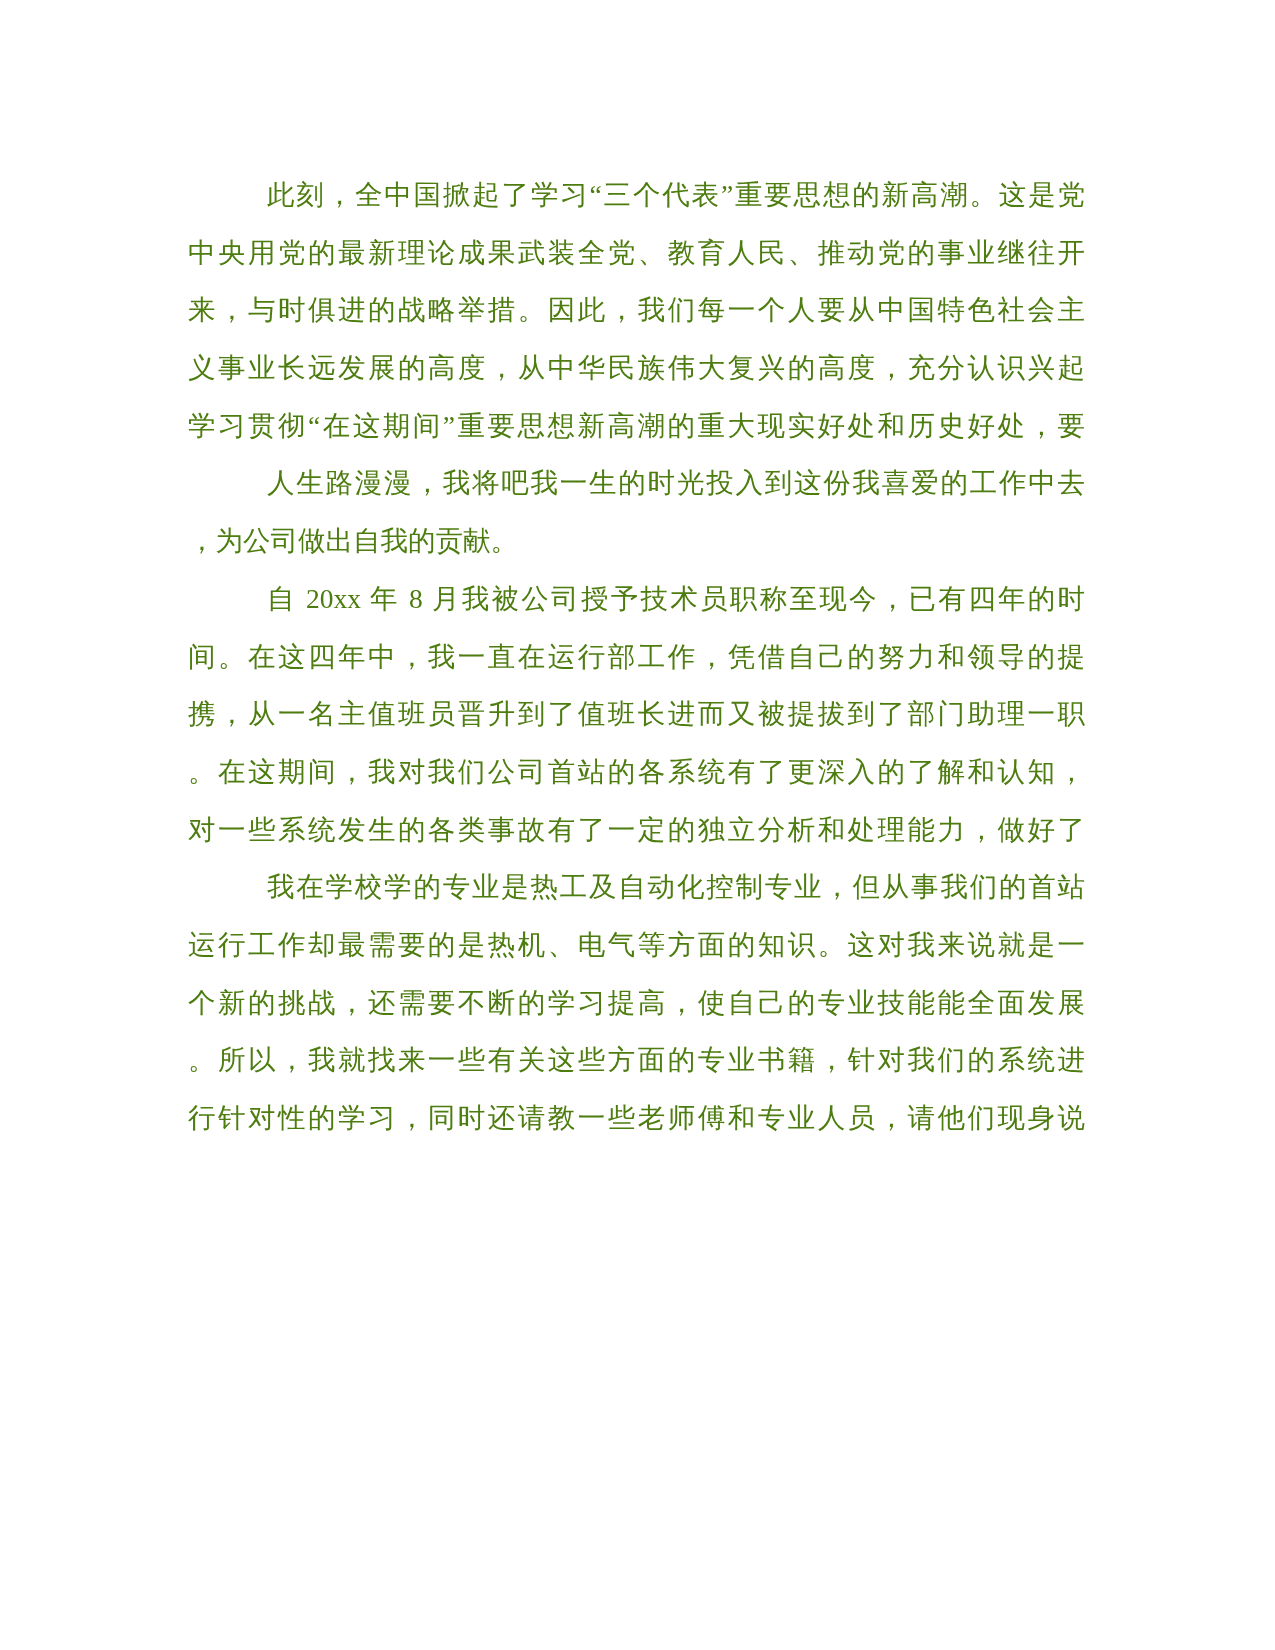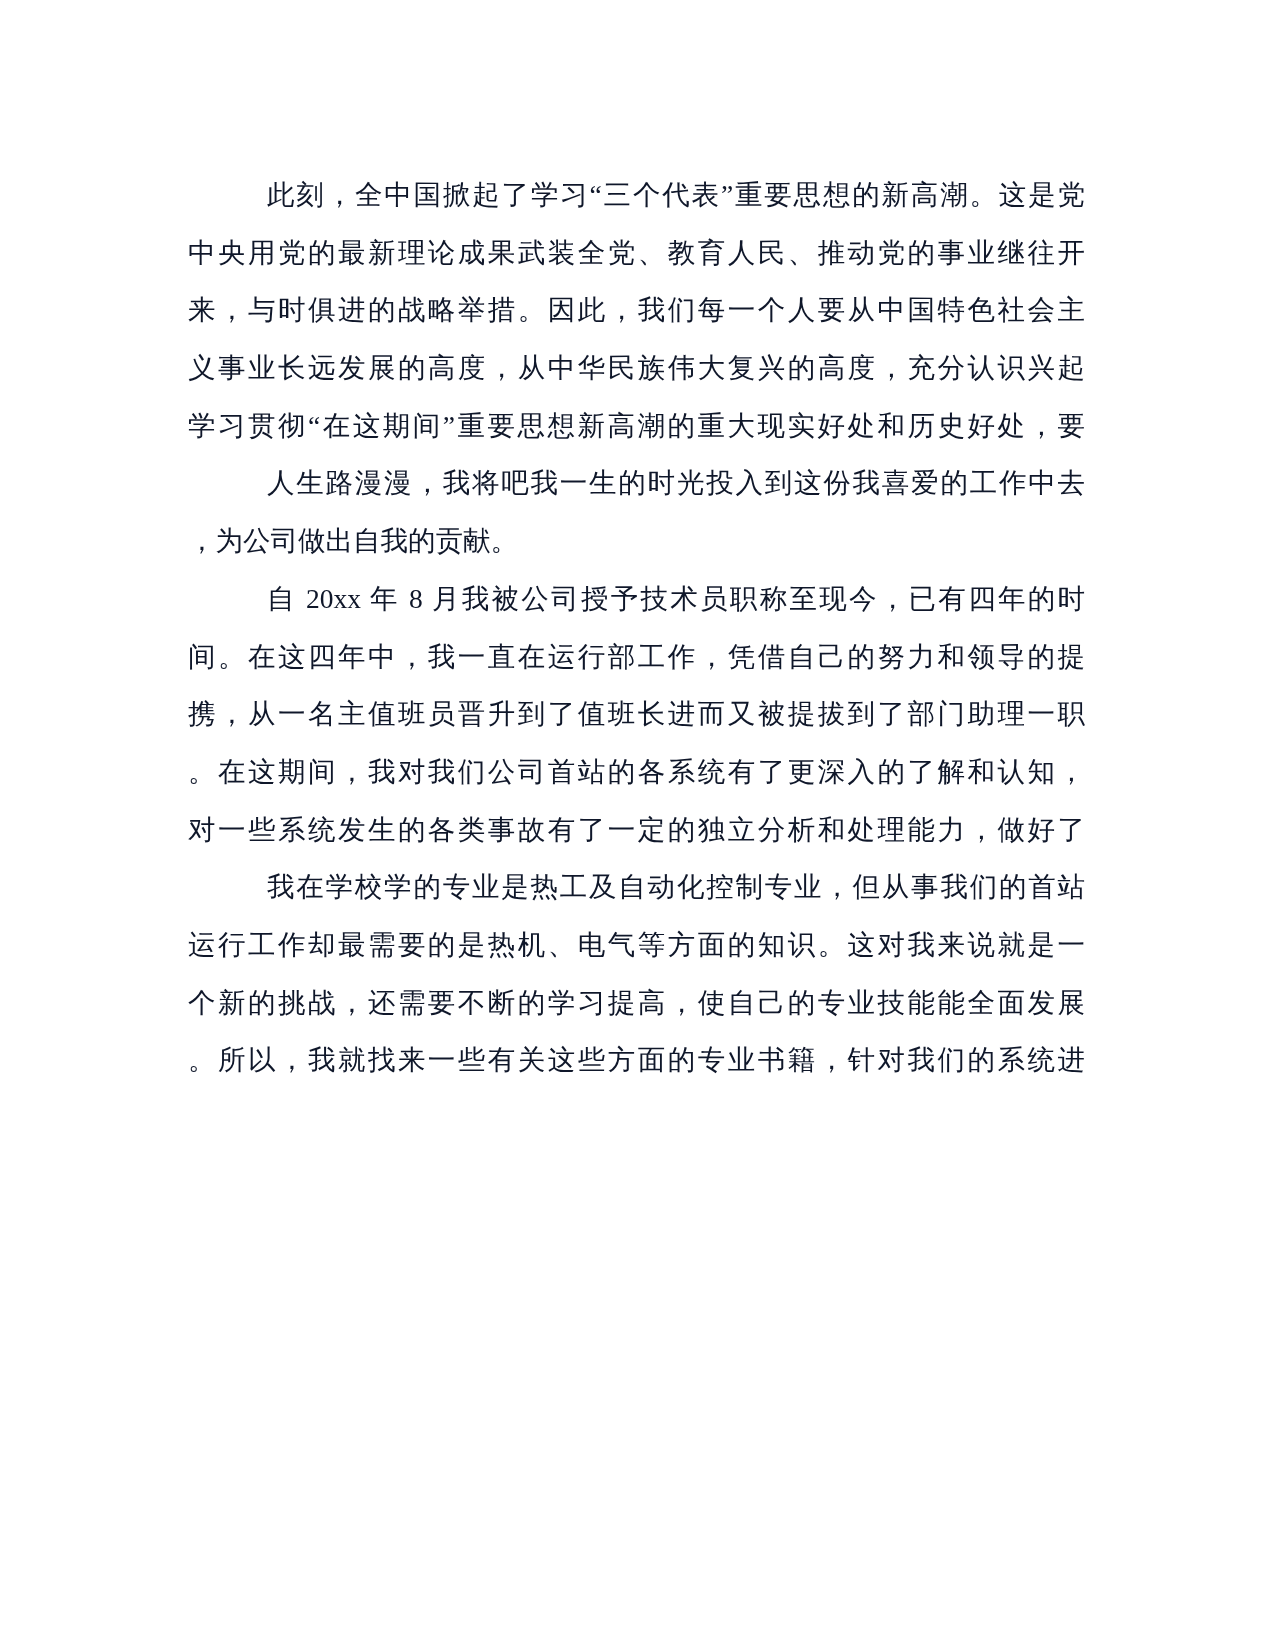--- a/index.html
+++ b/index.html
@@ -34,31 +34,32 @@
     text-justify:distribute;
   }
   .line.indent{
     padding-left:79px;
   }
 </style>
 </head>
 <body>
 
 <div class="page" style="background: rgb(255, 255, 255);">
-  <div class="text-block" id="text-block" style="color: #0f172a;">
+  <div class="text-block" id="text-block" style="color: #4d7c0f;">
       <div class="line indent fill">此刻，全中国掀起了学习“三个代表”重要思想的新高潮。这是党</div>
       <div class="line fill">中央用党的最新理论成果武装全党、教育人民、推动党的事业继往开</div>
       <div class="line fill">来，与时俱进的战略举措。因此，我们每一个人要从中国特色社会主</div>
       <div class="line fill">义事业长远发展的高度，从中华民族伟大复兴的高度，充分认识兴起</div>
       <div class="line fill">学习贯彻“在这期间”重要思想新高潮的重大现实好处和历史好处，要</div>
       <div class="line indent fill">人生路漫漫，我将吧我一生的时光投入到这份我喜爱的工作中去</div>
       <div class="line">，为公司做出自我的贡献。</div>
       <div class="line indent fill">自 20xx 年 8 月我被公司授予技术员职称至现今，已有四年的时</div>
       <div class="line fill">间。在这四年中，我一直在运行部工作，凭借自己的努力和领导的提</div>
       <div class="line fill">携，从一名主值班员晋升到了值班长进而又被提拔到了部门助理一职</div>
       <div class="line fill">。在这期间，我对我们公司首站的各系统有了更深入的了解和认知，</div>
       <div class="line fill">对一些系统发生的各类事故有了一定的独立分析和处理能力，做好了</div>
       <div class="line indent fill">我在学校学的专业是热工及自动化控制专业，但从事我们的首站</div>
       <div class="line fill">运行工作却最需要的是热机、电气等方面的知识。这对我来说就是一</div>
       <div class="line fill">个新的挑战，还需要不断的学习提高，使自己的专业技能能全面发展</div>
       <div class="line fill">。所以，我就找来一些有关这些方面的专业书籍，针对我们的系统进</div>
+      <div class="line fill">行针对性的学习，同时还请教一些老师傅和专业人员，请他们现身说</div>
     </div>
 </div>
 
 </body></html>

